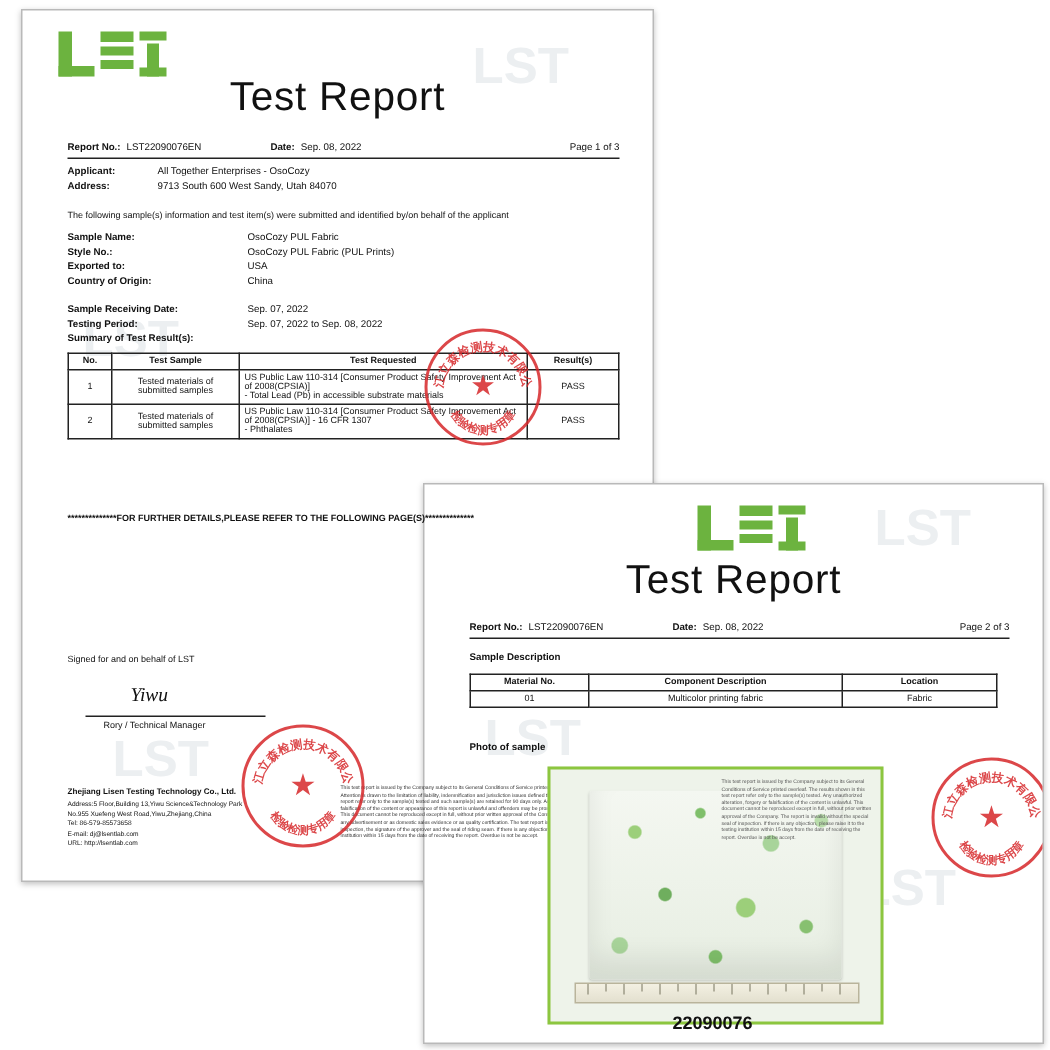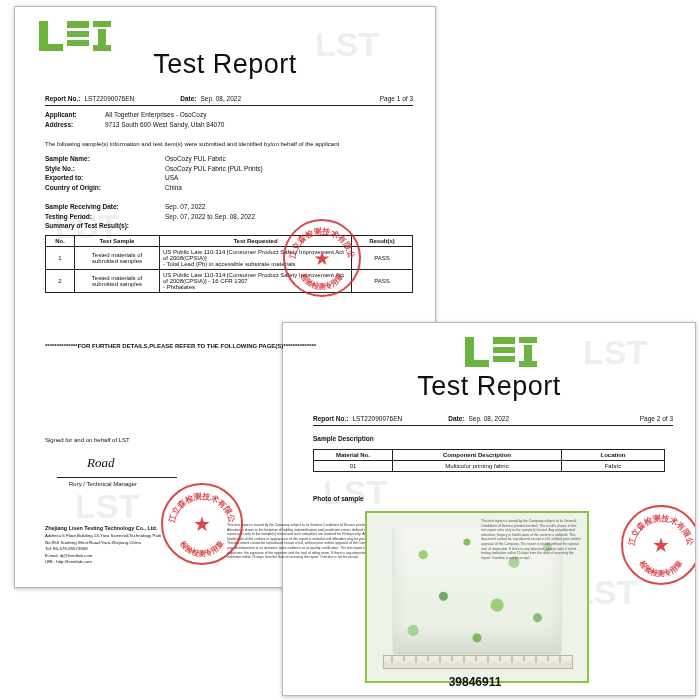--- a/index.html
+++ b/index.html
@@ -247,21 +247,21 @@
             <td style="text-align:center;">PASS</td>
           </tr>
         </tbody>
       </table>
     </div>
 
     <div style="position:absolute; left:30px; top:336px; right:22px; font-size:6px; font-weight:bold;">**************FOR FURTHER DETAILS,PLEASE REFER TO THE FOLLOWING PAGE(S)**************</div>
 
     <div style="position:absolute; left:30px; top:430px; width:170px; font-size:6px;">
       <div>Signed for and on behalf of LST</div>
-      <div class="sig-name" style="margin:12px 0 0 42px;">Road</div>
+      <div class="sig-name" style="margin:12px 0 0 42px;">Yiwu</div>
       <div style="border-top:1px solid #222; width:120px; margin:6px 0 3px 12px;"></div>
       <div style="margin-left:24px;">Rory / Technical Manager</div>
     </div>
 
     <div style="position:absolute; left:30px; top:518px; width:150px;">
       <div style="font-size:5.4px; font-weight:bold;">Zhejiang Lisen Testing Technology Co., Ltd.</div>
       <div class="footer-addr" style="margin-top:2px;">
         <div>Address:5 Floor,Building 13,Yiwu Science&amp;Technology Park</div>
         <div>No.955 Xuefeng West Road,Yiwu,Zhejiang,China</div>
         <div>Tel: 86-579-85573658</div>
@@ -384,21 +384,21 @@
             <line x1="128" y1="0" x2="128" y2="7"></line>
               <line x1="140" y1="0" x2="140" y2="5"></line>
             <line x1="152" y1="0" x2="152" y2="7"></line>
               <line x1="164" y1="0" x2="164" y2="5"></line>
             <line x1="176" y1="0" x2="176" y2="7"></line>
           </g>
         </svg>
       </div>
     </div>
 
-    <div style="position:absolute; left:82px; top:352px; width:220px; text-align:center; font-size:12px; font-weight:bold;">39846911</div>
+    <div style="position:absolute; left:82px; top:352px; width:220px; text-align:center; font-size:12px; font-weight:bold;">22090076</div>
 
     <div class="disclaimer" style="position:absolute; left:198px; top:196px; width:100px; z-index:1; color:#555;">This test report is issued by the Company subject to its General Conditions of Service printed overleaf. The results shown in this test report refer only to the sample(s) tested. Any unauthorized alteration, forgery or falsification of the content is unlawful. This document cannot be reproduced except in full, without prior written approval of the Company. The report is invalid without the special seal of inspection. If there is any objection, please raise it to the testing institution within 15 days from the date of receiving the report. Overdue is not be accept.</div>
   </div>
 
   <div class="stamp" style="left:338px; top:182px; width:76px; height:76px;">
     <svg class="stamp-arc" viewBox="0 0 76 76">
       <path id="arcTop3" d="M 11,41 A 27,27 0 0 1 65,41" fill="none"></path>
       <text font-size="8"><textPath href="#arcTop3" startOffset="50%" text-anchor="middle">浙江立森检测技术有限公司</textPath></text>
       <path id="arcBot3" d="M 14,45 A 24,24 0 0 0 62,45" fill="none"></path>
       <text font-size="7.5"><textPath href="#arcBot3" startOffset="50%" text-anchor="middle">检验检测专用章</textPath></text>

